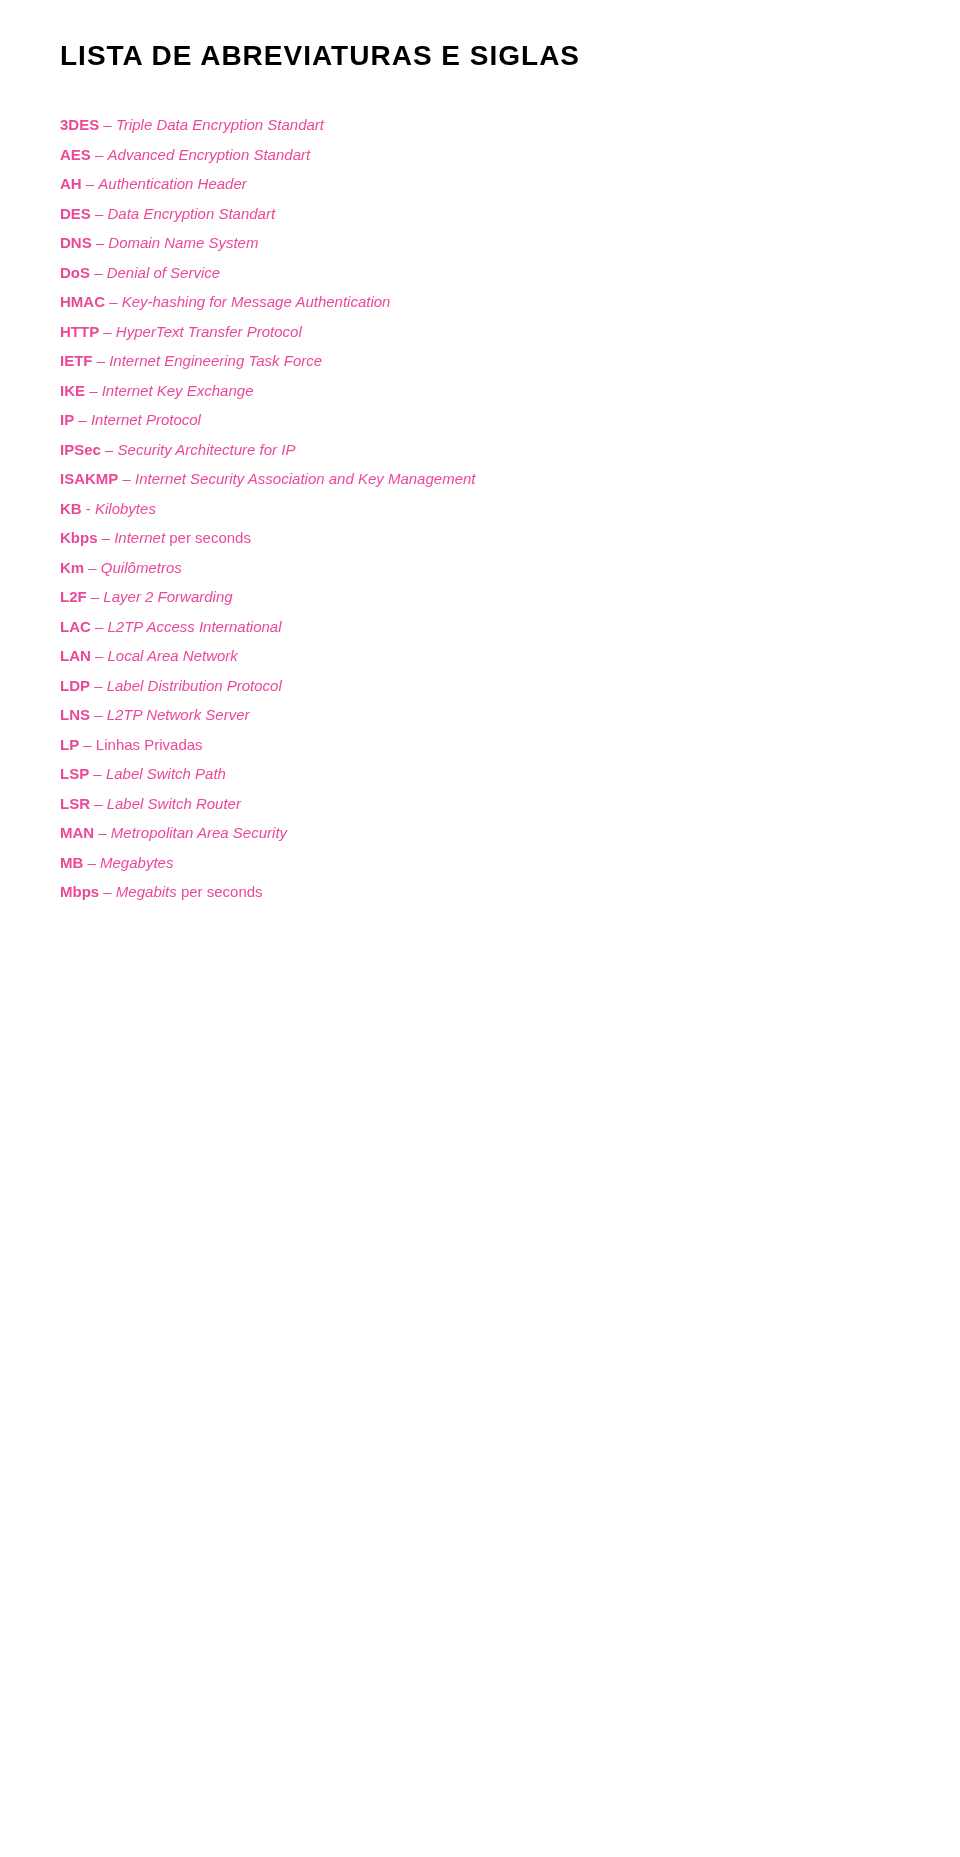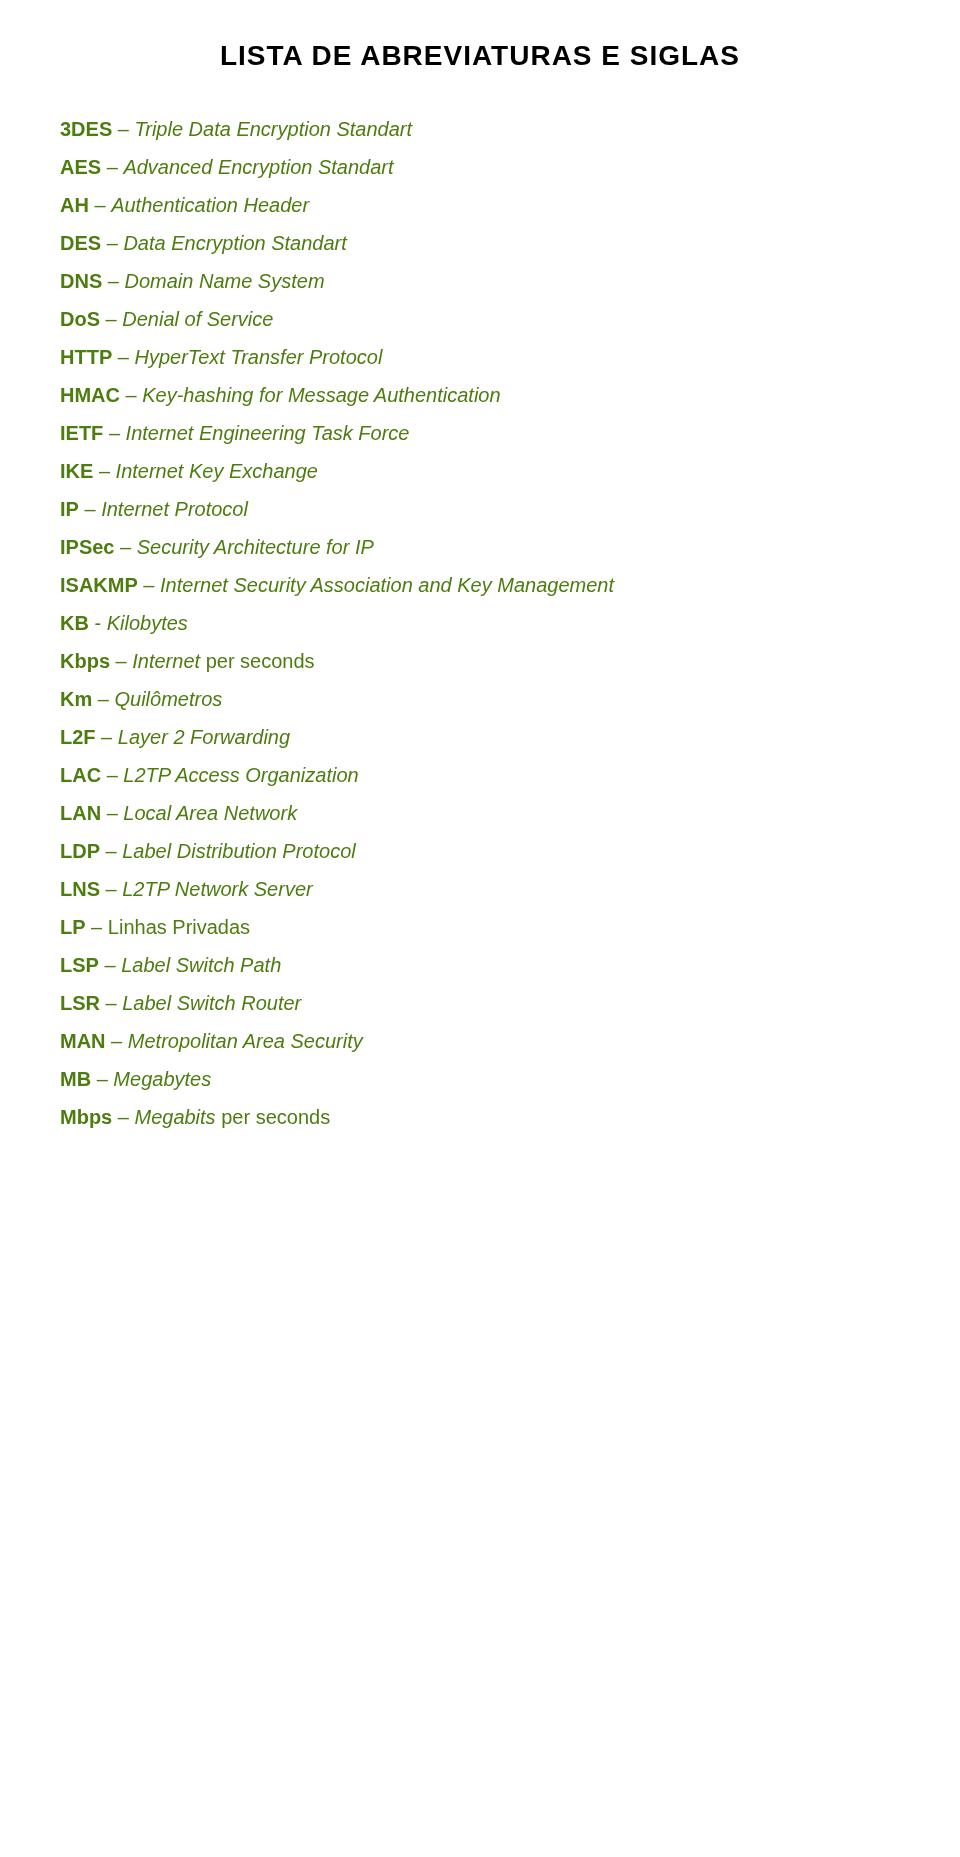--- a/index.html
+++ b/index.html
@@ -10,35 +10,34 @@
 
     body {
       background: #ffffff;
       font-family: Arial, sans-serif;
       width: 960px;
       min-height: 1857px;
       padding: 40px 60px 60px 60px;
     }
 
     .page-title {
-      text-align: center;
       font-size: 28px;
       font-weight: bold;
       color: #000000;
       margin-bottom: 40px;
       letter-spacing: 1px;
     }
 
     .abbreviation-list {
       list-style: none;
     }
 
     .abbreviation-list li {
-      font-size: 20px;
-      color: #4d7c0f;
+      font-size: 15px;
+      color: #ec4899;
       line-height: 1.7;
       margin-bottom: 4px;
     }
 
     .abbr-code {
       font-weight: bold;
       font-style: normal;
     }
 
     .abbr-dash {
@@ -58,32 +57,32 @@
 
 <h1 class="page-title">LISTA DE ABREVIATURAS E SIGLAS</h1>
 
 <ul class="abbreviation-list" id="abbr-list">
 <li><span class="abbr-code">3DES</span><span class="abbr-dash"> – </span><span class="abbr-meaning">Triple Data Encryption Standart</span></li>
     <li><span class="abbr-code">AES</span><span class="abbr-dash"> – </span><span class="abbr-meaning">Advanced Encryption Standart</span></li>
     <li><span class="abbr-code">AH</span><span class="abbr-dash"> – </span><span class="abbr-meaning">Authentication Header</span></li>
     <li><span class="abbr-code">DES</span><span class="abbr-dash"> – </span><span class="abbr-meaning">Data Encryption Standart</span></li>
     <li><span class="abbr-code">DNS</span><span class="abbr-dash"> – </span><span class="abbr-meaning">Domain Name System</span></li>
     <li><span class="abbr-code">DoS</span><span class="abbr-dash"> – </span><span class="abbr-meaning">Denial of Service</span></li>
+    <li><span class="abbr-code">HMAC</span><span class="abbr-dash"> – </span><span class="abbr-meaning">Key-hashing for Message Authentication</span></li>
     <li><span class="abbr-code">HTTP</span><span class="abbr-dash"> – </span><span class="abbr-meaning">HyperText Transfer Protocol</span></li>
-    <li><span class="abbr-code">HMAC</span><span class="abbr-dash"> – </span><span class="abbr-meaning">Key-hashing for Message Authentication</span></li>
     <li><span class="abbr-code">IETF</span><span class="abbr-dash"> – </span><span class="abbr-meaning">Internet Engineering Task Force</span></li>
     <li><span class="abbr-code">IKE</span><span class="abbr-dash"> – </span><span class="abbr-meaning">Internet Key Exchange</span></li>
     <li><span class="abbr-code">IP</span><span class="abbr-dash"> – </span><span class="abbr-meaning">Internet Protocol</span></li>
     <li><span class="abbr-code">IPSec</span><span class="abbr-dash"> – </span><span class="abbr-meaning">Security Architecture for IP</span></li>
     <li><span class="abbr-code">ISAKMP</span><span class="abbr-dash"> – </span><span class="abbr-meaning">Internet Security Association and Key Management</span></li>
     <li><span class="abbr-code">KB</span><span class="abbr-dash"> - </span><span class="abbr-meaning">Kilobytes</span></li>
     <li><span class="abbr-code">Kbps</span><span class="abbr-dash"> – </span><span class="abbr-meaning">Internet</span><span class="abbr-suffix"> per seconds</span></li>
     <li><span class="abbr-code">Km</span><span class="abbr-dash"> – </span><span class="abbr-meaning">Quilômetros</span></li>
     <li><span class="abbr-code">L2F</span><span class="abbr-dash"> – </span><span class="abbr-meaning">Layer 2 Forwarding</span></li>
-    <li><span class="abbr-code">LAC</span><span class="abbr-dash"> – </span><span class="abbr-meaning">L2TP Access Organization</span></li>
+    <li><span class="abbr-code">LAC</span><span class="abbr-dash"> – </span><span class="abbr-meaning">L2TP Access International</span></li>
     <li><span class="abbr-code">LAN</span><span class="abbr-dash"> – </span><span class="abbr-meaning">Local Area Network</span></li>
     <li><span class="abbr-code">LDP</span><span class="abbr-dash"> – </span><span class="abbr-meaning">Label Distribution Protocol</span></li>
     <li><span class="abbr-code">LNS</span><span class="abbr-dash"> – </span><span class="abbr-meaning">L2TP Network Server</span></li>
     <li><span class="abbr-code">LP</span><span class="abbr-dash"> – </span><span class="abbr-suffix">Linhas Privadas</span></li>
     <li><span class="abbr-code">LSP</span><span class="abbr-dash"> – </span><span class="abbr-meaning">Label Switch Path</span></li>
     <li><span class="abbr-code">LSR</span><span class="abbr-dash"> – </span><span class="abbr-meaning">Label Switch Router</span></li>
     <li><span class="abbr-code">MAN</span><span class="abbr-dash"> – </span><span class="abbr-meaning">Metropolitan Area Security</span></li>
     <li><span class="abbr-code">MB</span><span class="abbr-dash"> – </span><span class="abbr-meaning">Megabytes</span></li>
     <li><span class="abbr-code">Mbps</span><span class="abbr-dash"> – </span><span class="abbr-meaning">Megabits</span><span class="abbr-suffix"> per seconds</span></li>
   </ul>

